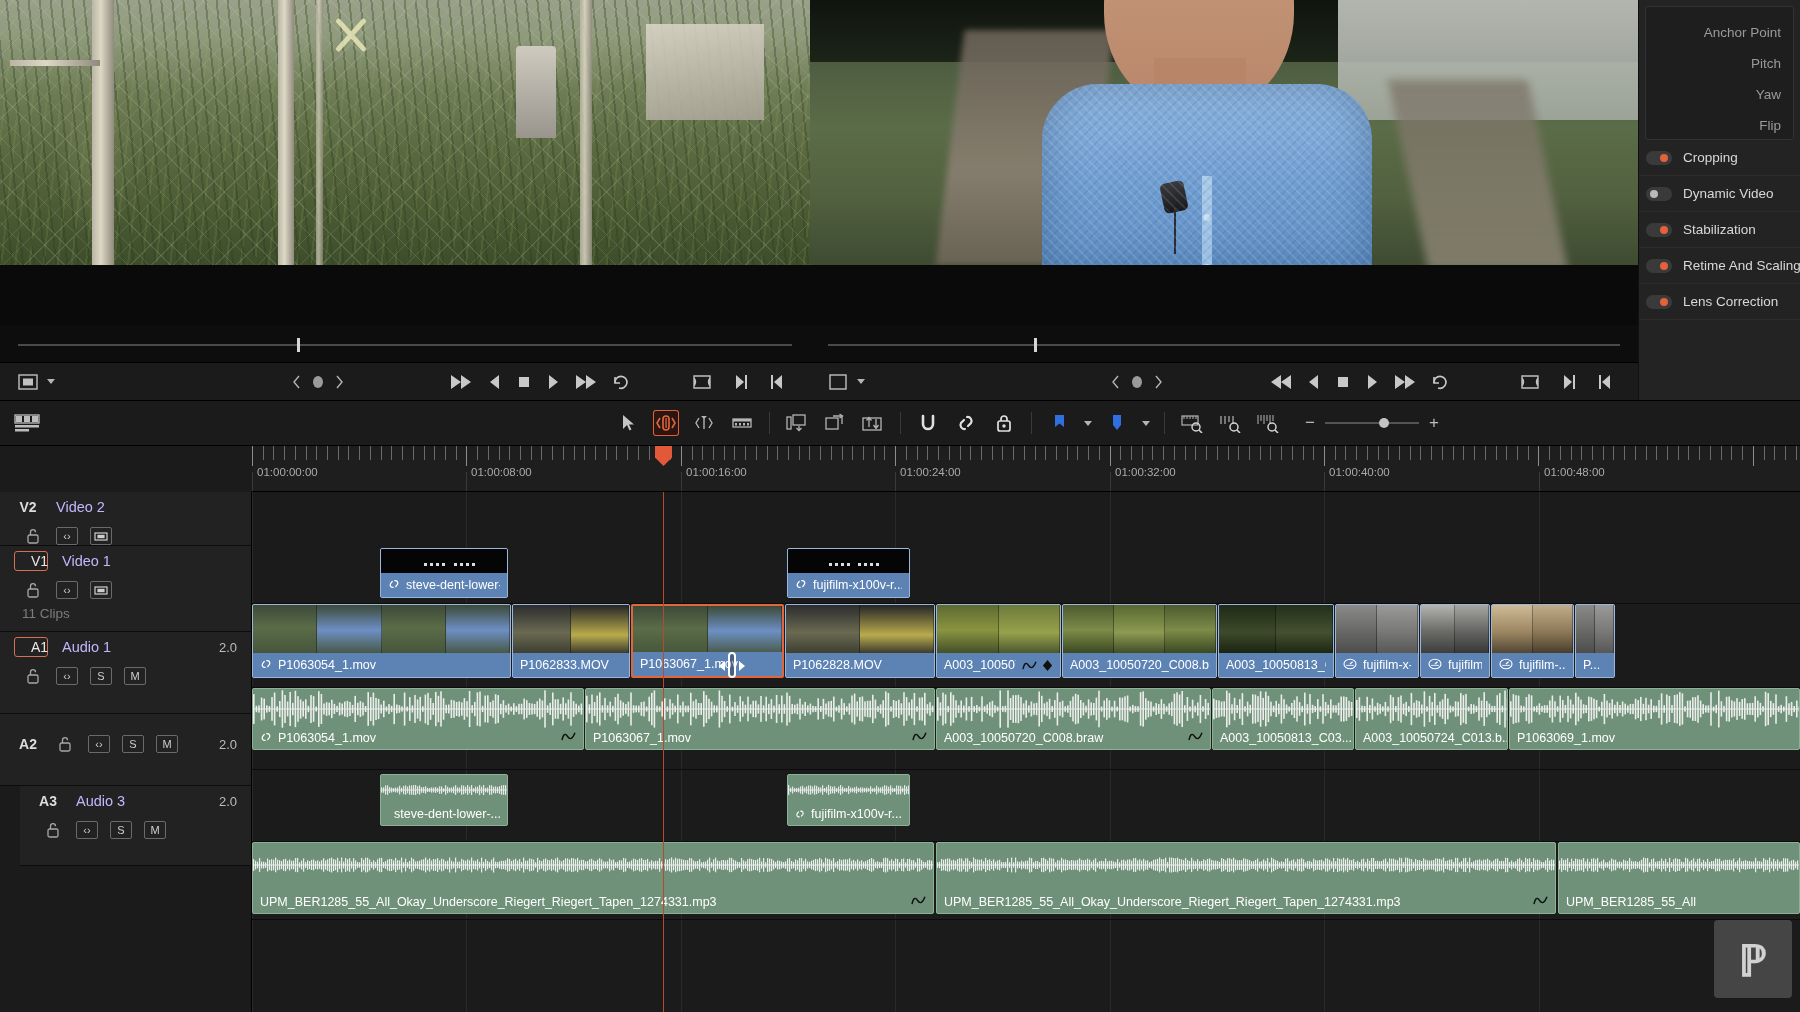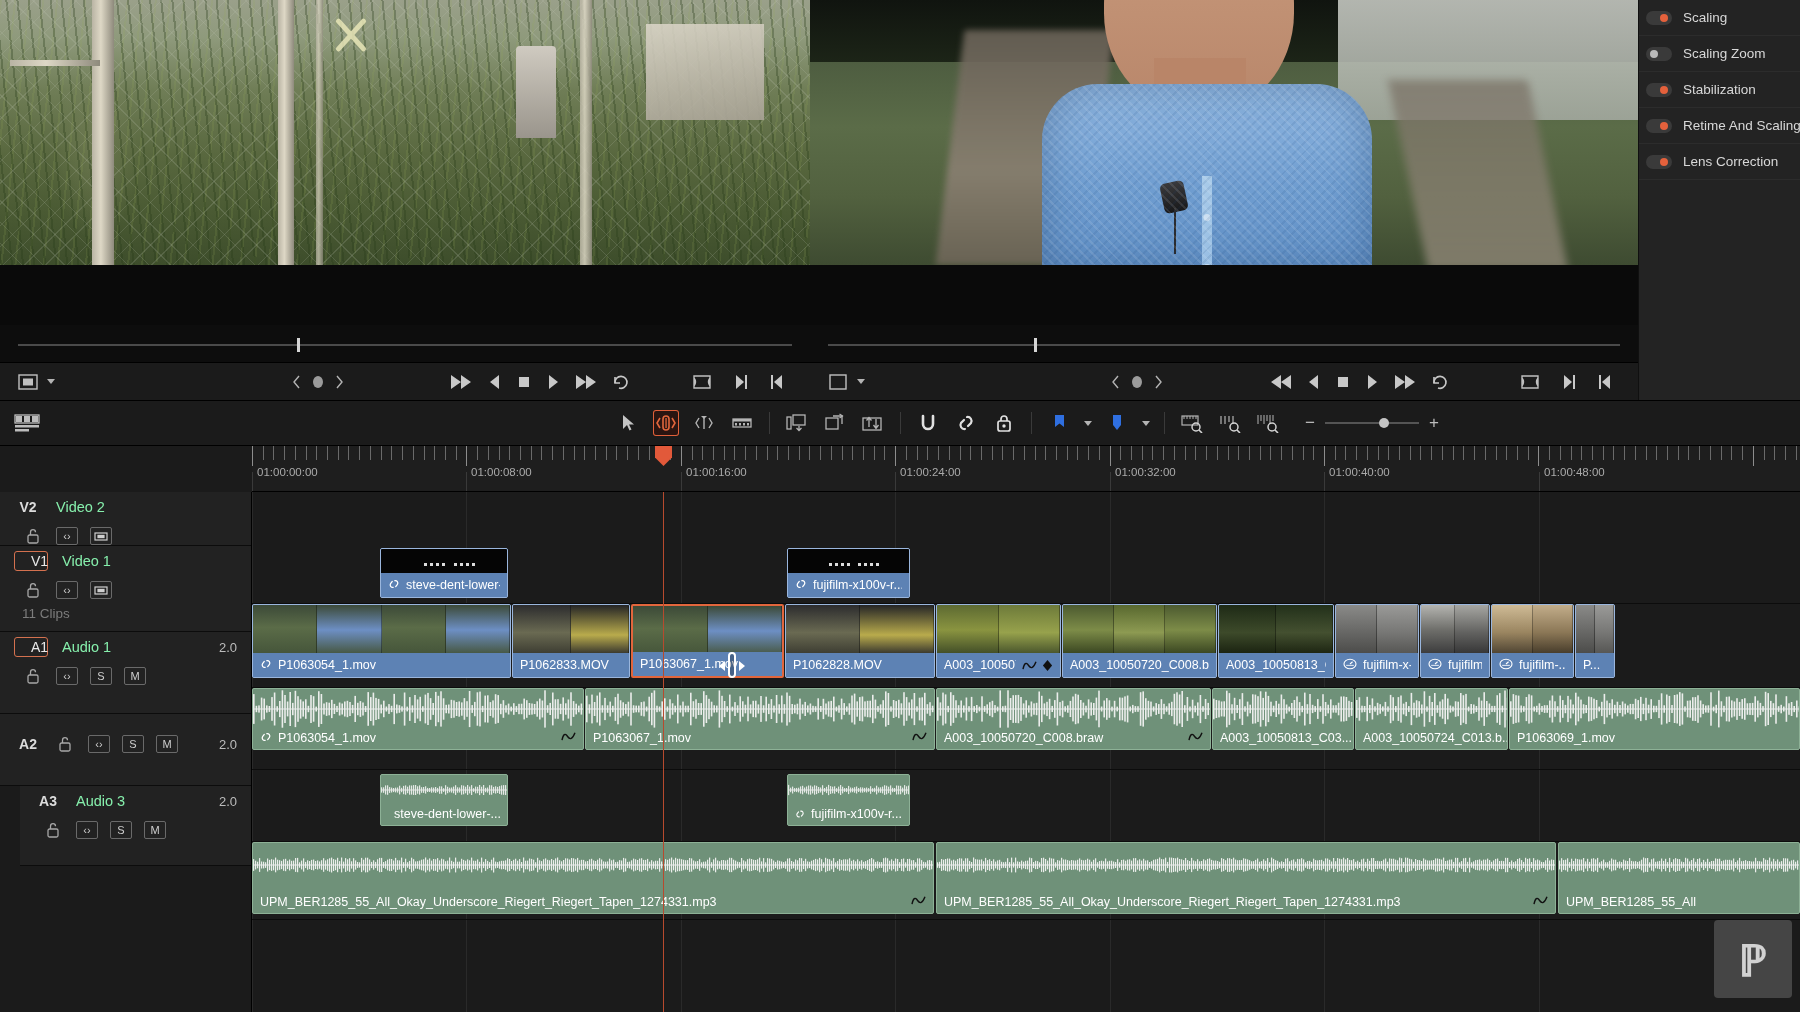--- a/index.html
+++ b/index.html
@@ -133,21 +133,21 @@
   .rdiv { position:absolute; top:26px; width:1px; height:20px; background:#3a3a3a; }
 
   .hdrcol { position:absolute; left:0; top:46px; width:252px; height:520px; background:#1b1b1b;
     border-right:1px solid #000; }
   .lanes { position:absolute; left:252px; top:46px; width:1548px; height:520px; overflow:hidden; }
 
   .trk-hdr { position:relative; border-bottom:1px solid #0c0c0c; background:#222; }
   .trk-top { display:flex; align-items:center; height:30px; padding-left:14px; gap:14px; }
   .tnum { font-size:14px; font-weight:bold; color:#dcdcdc; width:28px; text-align:center; }
   .tnum.sel { border:1px solid #d4714f; border-radius:3px; color:#e8e8e8; padding:1px 16px; font-weight:normal; }
-  .tname { font-size:14.5px; color:#86efac; }
+  .tname { font-size:14.5px; color:#c4b5fd; }
   .tgain { margin-left:auto; margin-right:14px; font-size:13px; color:#bcbcbc; }
   .trk-ctl { display:flex; align-items:center; gap:12px; padding-left:22px; height:28px; }
   .ctl { width:22px; height:18px; display:flex; align-items:center; justify-content:center;
          border:1px solid #6a6a6a; border-radius:2px; font-size:11px; color:#cfcfcf; }
   .ctl.nb { border:none; }
   .clips-count { padding-left:22px; font-size:13.5px; color:#7c7c7c; height:24px; line-height:20px; }
 
   .lane { position:relative; border-bottom:1px solid #0c0c0c; }
   .clip { position:absolute; top:0; border-radius:2px; overflow:hidden; cursor:default; }
   .clip.vid { background:#5d82b4; border:1px solid #9ab6dd; }
@@ -351,32 +351,38 @@
           <svg class="ic" width="14" height="16" viewBox="0 0 14 16">
               <path d="M12 1 L4 8 L12 15 Z" fill="#c8c8c8"></path>
               <rect x="1" y="1" width="2" height="14" fill="#c8c8c8"></rect>
             </svg>
         </div>
       </div>
     </div>
   </div>
 
   <div class="inspector">
+    <div class="insp-box">
+      <div class="insp-row-lbl">Anchor Point</div>
+      <div class="insp-row-lbl">Pitch</div>
+      <div class="insp-row-lbl">Yaw</div>
+      <div class="insp-row-lbl">Flip</div>
+    </div>
 
     <div class="insp-toggle">
       <span class="sw on">
           <i></i>
         </span>
-      <span class="t">Scaling</span>
+      <span class="t">Cropping</span>
     </div>
     <div class="insp-toggle">
       <span class="sw off">
           <i></i>
         </span>
-      <span class="t">Scaling Zoom</span>
+      <span class="t">Dynamic Video</span>
     </div>
     <div class="insp-toggle">
       <span class="sw on">
           <i></i>
         </span>
       <span class="t">Stabilization</span>
     </div>
     <div class="insp-toggle">
       <span class="sw on">
           <i></i>

